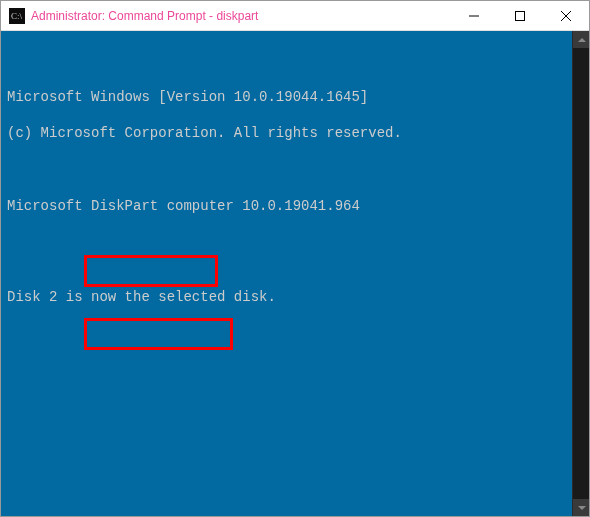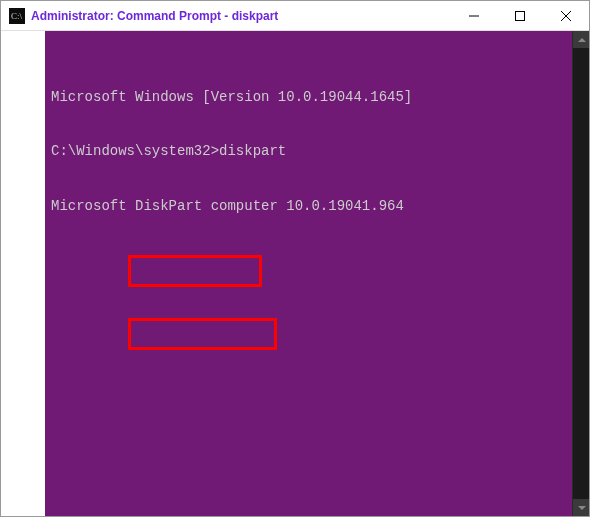--- a/index.html
+++ b/index.html
@@ -33,47 +33,45 @@
       width: 16px;
       height: 16px;
       margin-left: 8px;
       margin-right: 6px;
       display: inline-flex;
       align-items: center;
       justify-content: center;
     }
     .titlebar-text {
       flex: 1;
-      color: #6d28d9;
-      font-weight: bold;
+      color: #ec4899;
     }
     .window-controls {
       display: flex;
       height: 100%;
     }
     .win-btn {
       width: 46px;
       height: 100%;
       display: flex;
       align-items: center;
       justify-content: center;
       color: #000;
       cursor: pointer;
     }
     .console {
       flex: 1;
-      background: #701a75;
+      background: #0369a1;
       color: #cccccc;
       padding: 2px 6px;
       font-size: 14px;
       line-height: 1.3;
       position: relative;
       overflow: hidden;
       white-space: pre;
-      margin-left: 44px;
     }
     .scrollbar {
       position: absolute;
       right: 0;
       top: 0;
       width: 17px;
       height: 100%;
       background: #1a1a1a;
       border-left: 1px solid #2a2a2a;
     }
@@ -128,27 +126,28 @@
             <line x1="0" y1="0" x2="10" y2="10" stroke="#000" stroke-width="1"></line>
             <line x1="10" y1="0" x2="0" y2="10" stroke="#000" stroke-width="1"></line>
           </svg>
       </div>
     </div>
   </div>
 
   <div class="console">
     <div class="console-content">
 <span class="line">Microsoft Windows [Version 10.0.19044.1645]</span>
+<span class="line">(c) Microsoft Corporation. All rights reserved.</span>
 <span class="line"></span>
-<span class="line"><span>C:\Windows\system32&gt;</span><span>diskpart</span></span>
 <span class="line"></span>
 <span class="line">Microsoft DiskPart computer 10.0.19041.964</span>
 <span class="line"></span>
 <span class="line"></span>
 <span class="line"></span>
+<span class="line">Disk 2 is now the selected disk.</span>
 <span class="line"></span>
 <span class="line"></span>
 
 
 
 <span class="line"></span>
 
       <div class="highlight-box hb1"></div>
       <div class="highlight-box hb2"></div>
     </div>

